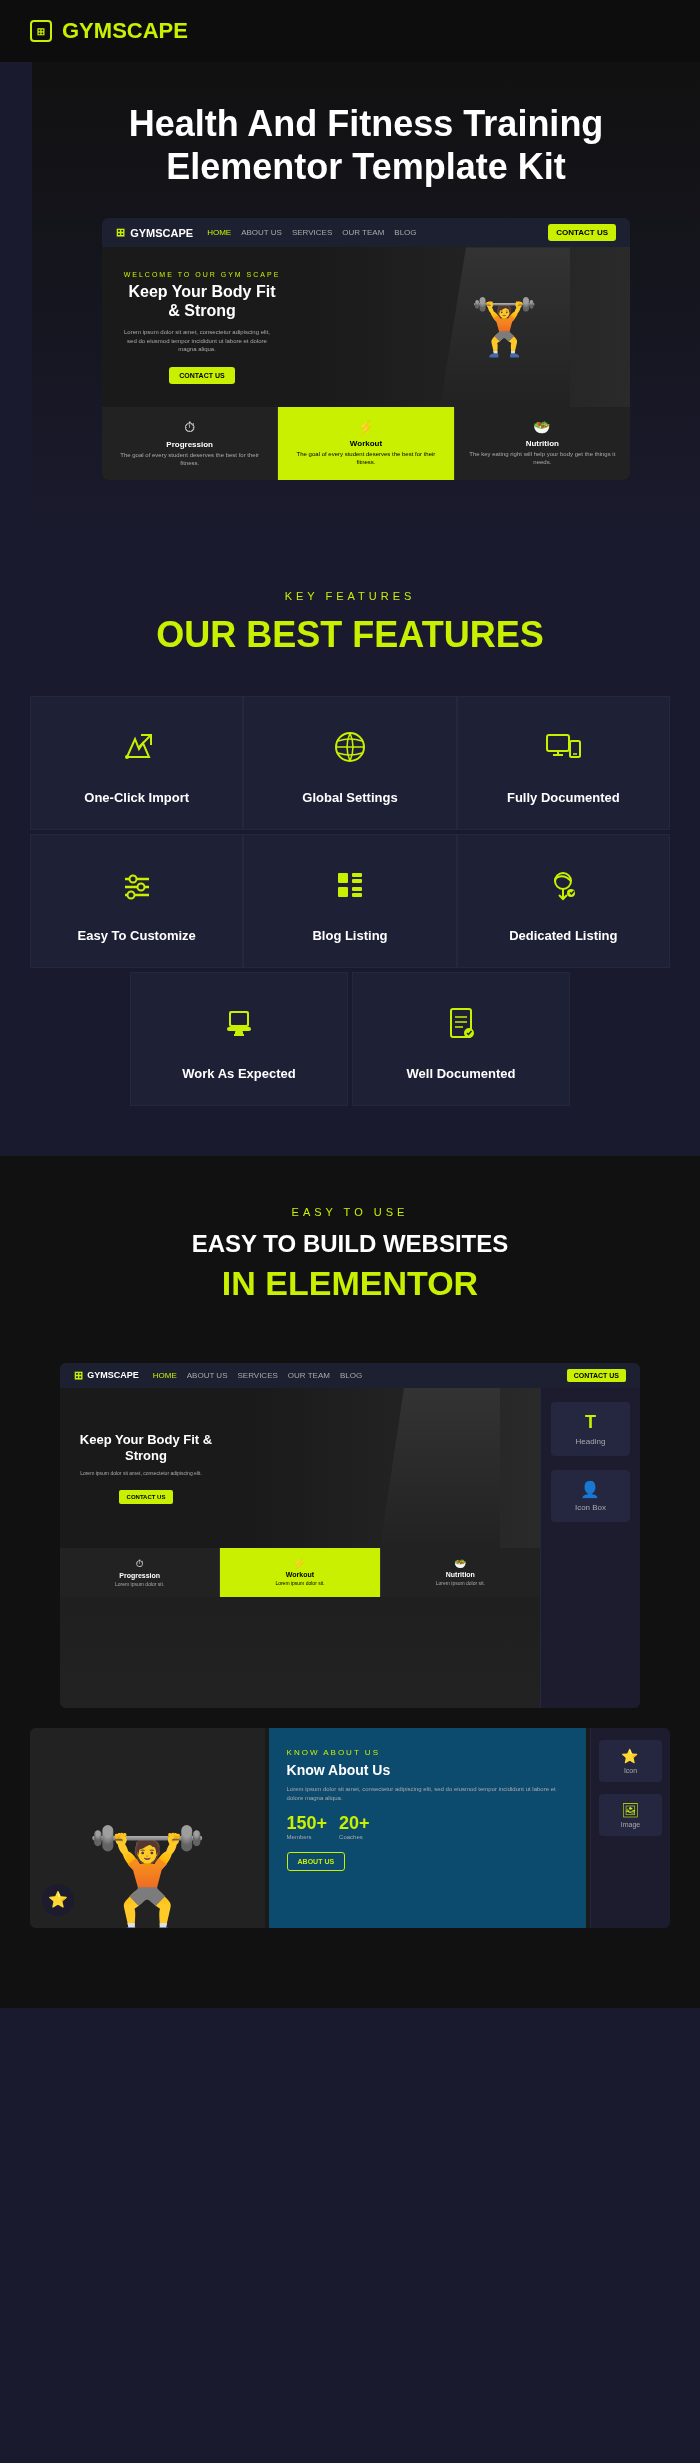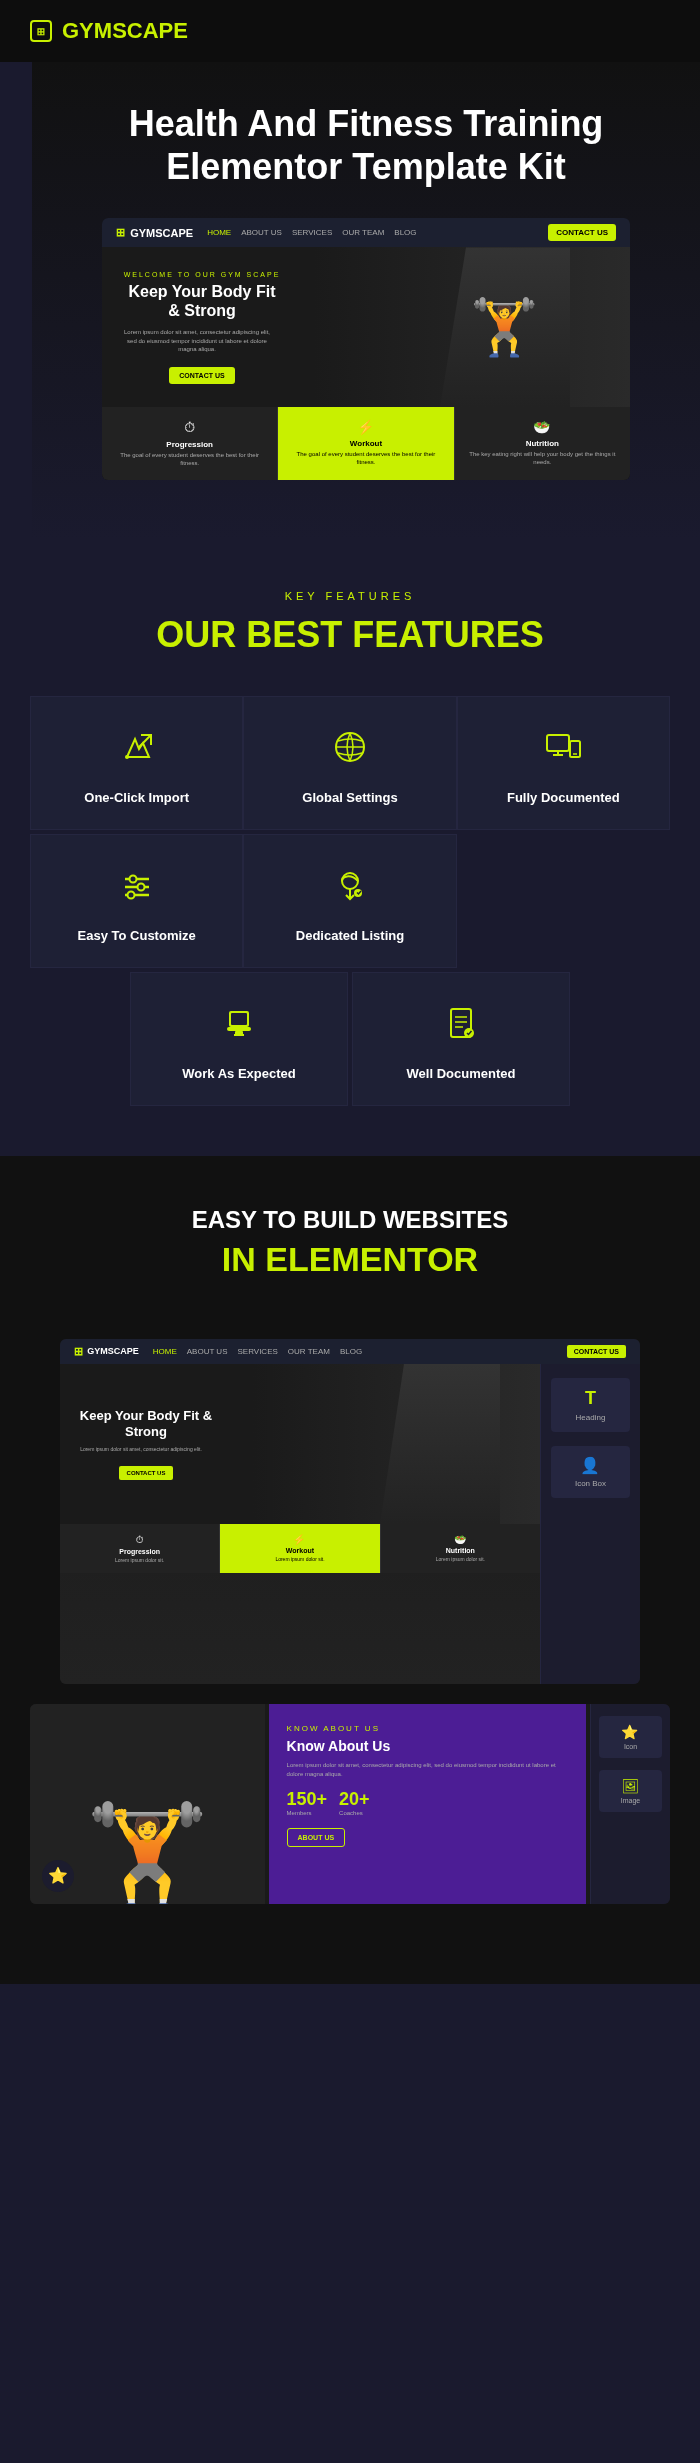--- a/index.html
+++ b/index.html
@@ -514,20 +514,33 @@
           <circle cx="16" cy="14" r="3.5" fill="#1e2035" stroke="#c8f000" stroke-width="2"></circle>
           <line x1="8" y1="22" x2="32" y2="22" stroke="#c8f000" stroke-width="2.5"></line>
           <circle cx="24" cy="22" r="3.5" fill="#1e2035" stroke="#c8f000" stroke-width="2"></circle>
           <line x1="8" y1="30" x2="32" y2="30" stroke="#c8f000" stroke-width="2.5"></line>
           <circle cx="14" cy="30" r="3.5" fill="#1e2035" stroke="#c8f000" stroke-width="2"></circle>
         </svg>
       </span>
       <div class="feature-label">Easy To Customize</div>
     </div>
 
+    <div class="feature-card">
+      <span class="feature-icon">
+        <svg viewBox="0 0 40 40" width="40" height="40" fill="none" xmlns="http://www.w3.org/2000/svg">
+          <rect x="8" y="8" width="10" height="10" rx="1" fill="#c8f000"></rect>
+          <rect x="22" y="8" width="10" height="4" rx="1" fill="#c8f000"></rect>
+          <rect x="22" y="14" width="10" height="4" rx="1" fill="#c8f000"></rect>
+          <rect x="8" y="22" width="10" height="10" rx="1" fill="#c8f000"></rect>
+          <rect x="22" y="22" width="10" height="4" rx="1" fill="#c8f000"></rect>
+          <rect x="22" y="28" width="10" height="4" rx="1" fill="#c8f000"></rect>
+        </svg>
+      </span>
+      <div class="feature-label">Blog Listing</div>
+    </div>
 
     <div class="feature-card">
       <span class="feature-icon">
         <svg viewBox="0 0 40 40" width="40" height="40" fill="none" xmlns="http://www.w3.org/2000/svg">
           <circle cx="20" cy="16" r="8" stroke="#c8f000" stroke-width="2"></circle>
           <path d="M12 16 C12 12 20 8 28 16" stroke="#c8f000" stroke-width="2" fill="none"></path>
           <path d="M20 24 L20 34 M16 30 L20 34 L24 30" stroke="#c8f000" stroke-width="2" fill="none"></path>
           <circle cx="28" cy="28" r="4" fill="#c8f000"></circle>
           <path d="M27 27.5 L28.5 29 L31 26" stroke="#1e2035" stroke-width="1.5" fill="none"></path>
         </svg>
@@ -561,20 +574,21 @@
           <circle cx="28" cy="30" r="5" fill="#c8f000"></circle>
           <path d="M26 30 L27.5 31.5 L30.5 28" stroke="#1e2035" stroke-width="1.5" fill="none"></path>
         </svg>
       </span>
       <div class="feature-label">Well Documented</div>
     </div>
   </div>
 </section>
 
 <section class="easy-section">
+  <div class="section-kicker">EASY TO USE</div>
   <div class="section-title">EASY TO BUILD WEBSITES</div>
   <div class="easy-section section-title-line2" style="font-size:34px;font-weight:900;color:#c8f000;text-align:center;padding-bottom:30px;padding-top:0;">IN ELEMENTOR</div>
 
   <div class="elementor-preview" style="margin:0 30px;">
 
     <div class="el-preview-header">
       <div style="display:flex;align-items:center;gap:4px;font-size:9px;font-weight:bold;color:#fff;">
         <span style="color:#c8f000;font-size:11px;">⊞</span>
         <span>GYMSCAPE</span>
       </div>
@@ -637,21 +651,21 @@
 <div class="bottom-preview" style="background:#111;padding:20px 30px 40px;">
   <div style="display:flex;gap:4px;background:#1a1a1a;border-radius:6px;overflow:hidden;min-height:200px;">
 
     <div style="flex:1;background:linear-gradient(135deg,#1a1a1a,#222);position:relative;display:flex;align-items:center;justify-content:center;min-height:200px;overflow:hidden;">
       <div style="position:absolute;inset:0;background:#222;display:flex;align-items:flex-end;justify-content:center;overflow:hidden;">
         <span style="font-size:100px;color:#333;margin-bottom:-10px;">🏋</span>
       </div>
       <div style="position:absolute;bottom:12px;left:12px;background:#1c1c2e;border-radius:50%;width:32px;height:32px;display:flex;align-items:center;justify-content:center;font-size:16px;color:#c8f000;">⭐</div>
     </div>
 
-    <div style="flex:1.2;padding:20px 18px;background:#4c1d95;">
+    <div style="flex:1.2;padding:20px 18px;background:#0c4a6e;">
       <div style="font-size:8px;color:#c8f000;text-transform:uppercase;letter-spacing:2px;margin-bottom:5px;">Know About Us</div>
       <div style="font-size:14px;font-weight:900;color:#fff;margin-bottom:7px;">Know About Us</div>
       <div style="font-size:6px;color:#aaa;line-height:1.5;margin-bottom:10px;">Lorem ipsum dolor sit amet, consectetur adipiscing elit, sed do eiusmod tempor incididunt ut labore et dolore magna aliqua.</div>
       <div style="display:flex;gap:12px;margin-bottom:10px;">
         <div>
           <div style="font-size:18px;font-weight:900;color:#c8f000;">150+</div>
           <div style="font-size:6px;color:#aaa;">Members</div>
         </div>
         <div>
           <div style="font-size:18px;font-weight:900;color:#c8f000;">20+</div>

